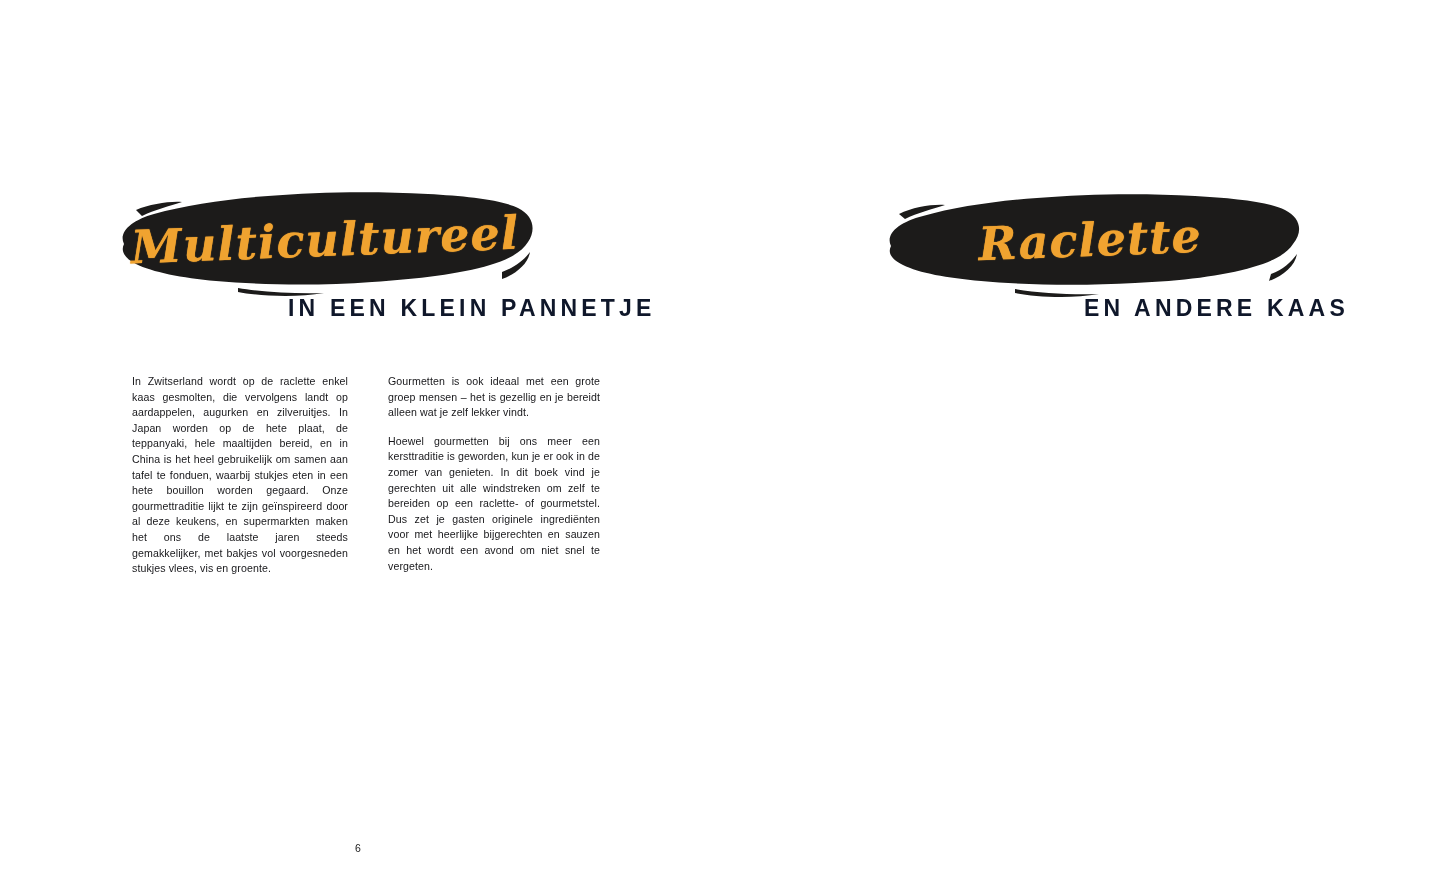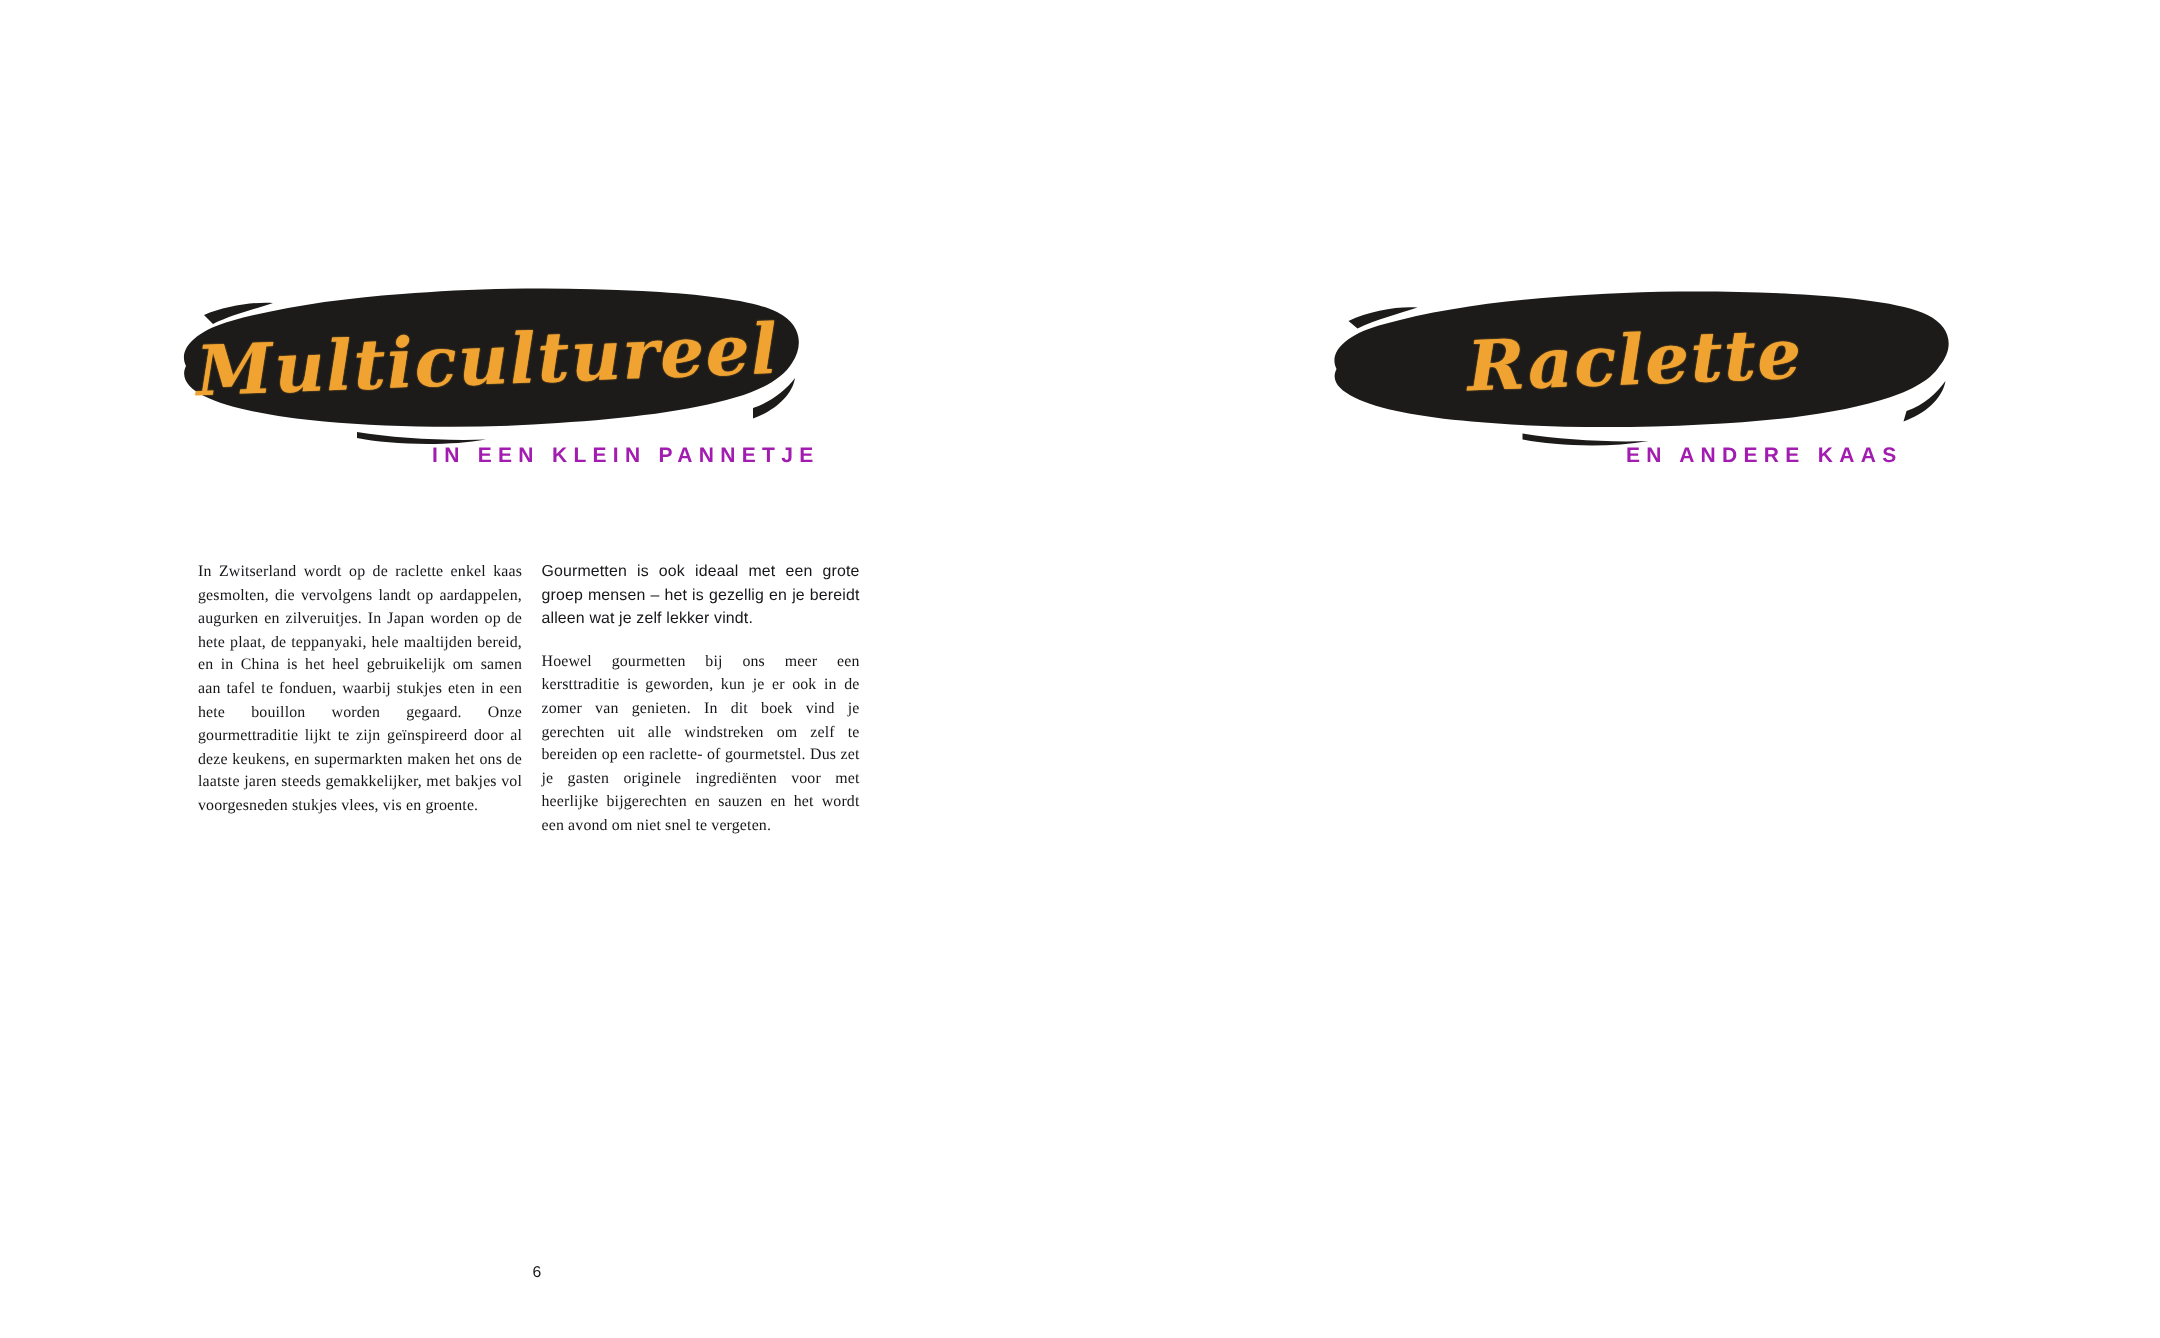--- a/index.html
+++ b/index.html
@@ -58,43 +58,43 @@
     font-size: 46px;
     color: #f0a330;
     letter-spacing: 1px;
     transform: rotate(-2.2deg);
     text-shadow: 0 0 1px #f0a330;
   }
   .subtitle {
     position: absolute;
     font-family: "Liberation Sans", sans-serif;
     font-weight: bold;
-    font-size: 14px;
+    font-size: 23px;
     letter-spacing: 4.2px;
-    color: #a21caf;
+    color: #0f172a;
     white-space: nowrap;
   }
   .subtitle.left  { left: 288px; top: 295px; }
   .subtitle.right { left: 364px; top: 295px; }
 
   
   .col {
     position: absolute;
     font-size: 10.6px;
     line-height: 15.6px;
     text-align: justify;
     color: #17171a;
     letter-spacing: 0.1px;
   }
   .col p { margin: 0 0 13px 0; }
-  .col p:last-child { margin-bottom: 0; font-family: Liberation Serif, serif; }
+  .col p:last-child { margin-bottom: 0; }
 
   
   #col-1 { left: 132px; top: 374px; width: 216px; }
-  #col-2 { left: 361px; top: 374px; width: 212px; }
+  #col-2 { left: 388px; top: 374px; width: 212px; }
 
   
   .page-number {
     position: absolute;
     top: 842px;
     font-size: 10.5px;
     color: #1a1a1a;
   }
   .page-number.left  { left: 355px; }
 </style>

